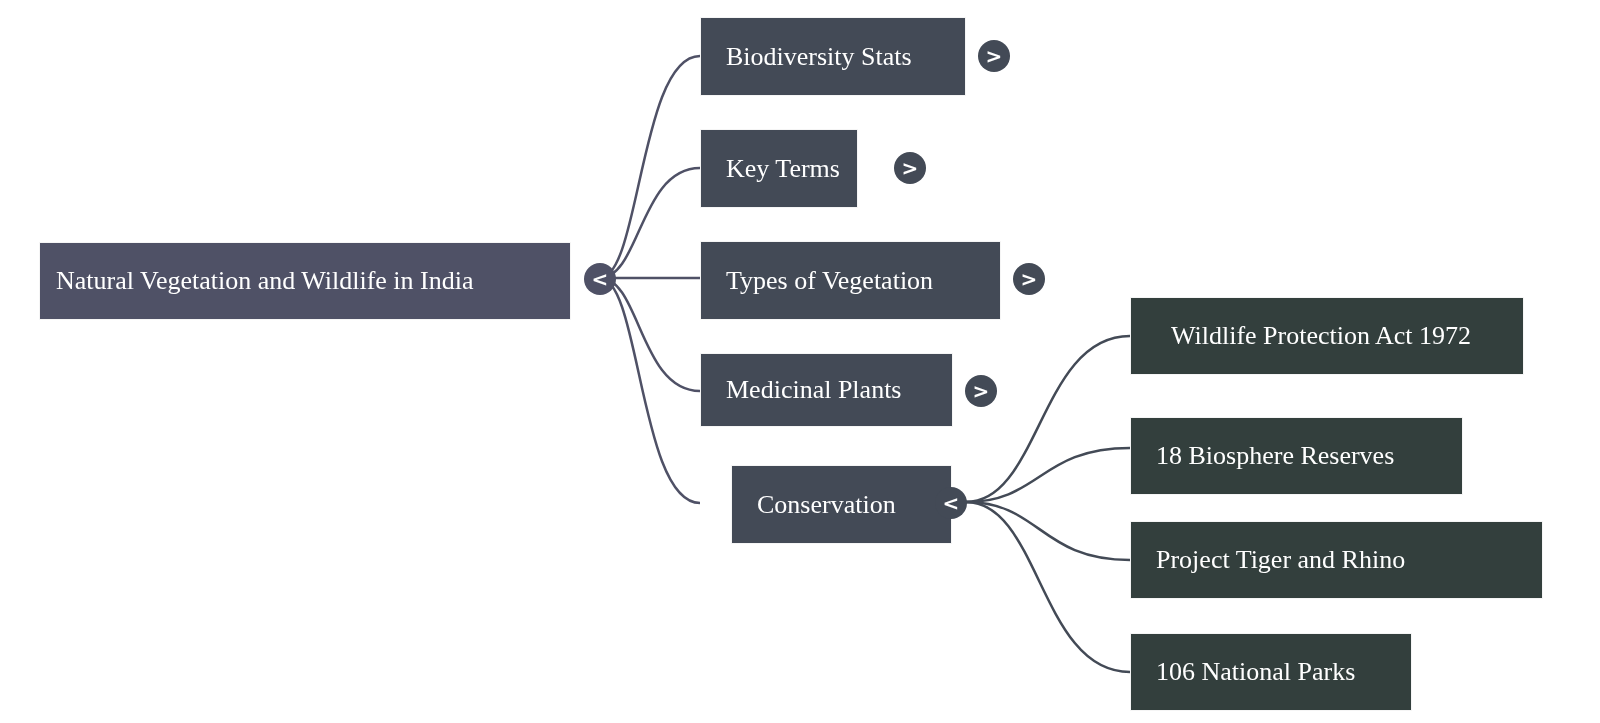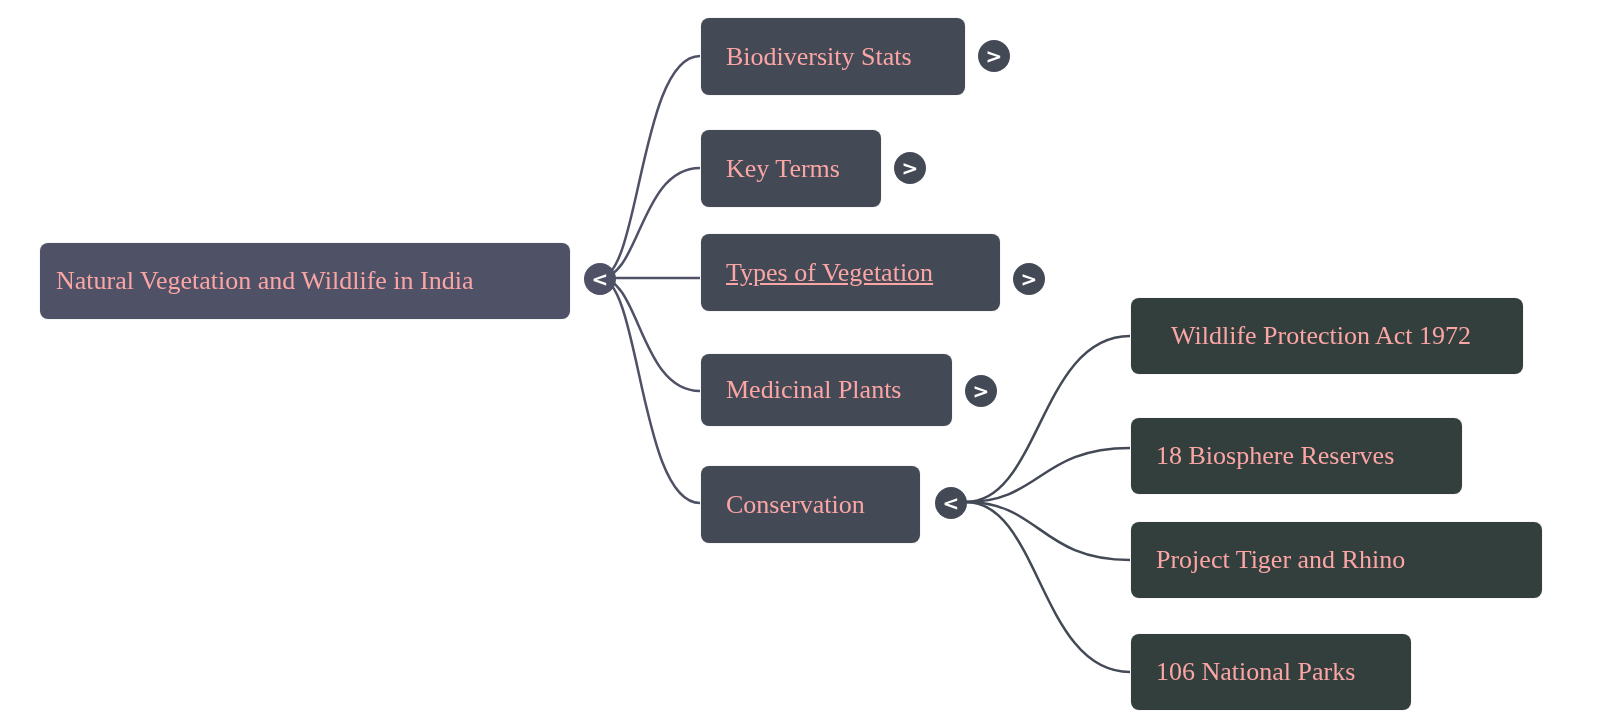--- a/index.html
+++ b/index.html
@@ -1,19 +1,19 @@
 <!DOCTYPE html>
 <html><head>
 <meta charset="utf-8">
 <style>
   html, body { margin: 0; padding: 0; background: #ffffff; }
   body { width: 1600px; height: 723px; position: relative; overflow: hidden;
          font-family: "Liberation Serif", "DejaVu Serif", serif; }
   #edges { position: absolute; left: 0; top: 0; width: 1600px; height: 723px; }
-  .node { position: absolute; box-sizing: border-box; border-radius: 8px; color: #fca5a5;
+  .node { position: absolute; box-sizing: border-box; border-radius: 0; color: #ffffff;
           font-size: 26px; display: flex; align-items: center; padding-left: 25px;
           white-space: nowrap; cursor: pointer; box-shadow: 0 0 0 1px rgba(0,0,0,0.04); }
   .root { background: #4f5166; }
   .branch { background: #434a56; }
   .leaf { background: #333f3d; }
   .toggle { position: absolute; width: 32px; height: 32px; border-radius: 50%;
             background: #434a56; color: #ffffff; font-family: "DejaVu Sans", sans-serif;
             font-size: 20px; font-weight: bold; display: flex; align-items: center;
             justify-content: center; cursor: pointer; line-height: 1; }
   .toggle.root-t { background: #4f5166; }
@@ -40,42 +40,42 @@
   <span>&lt;</span>
 </div>
 
 <div class="node branch" style="left:701px; top:18px; width:264px; height:77px;">
   <span>Biodiversity Stats</span>
 </div>
 <div class="toggle" style="left:978px; top:40px;">
   <span>&gt;</span>
 </div>
 
-<div class="node branch" style="left:701px; top:130px; width:180px; height:77px;">
+<div class="node branch" style="left:701px; top:130px; width:156px; height:77px;">
   <span>Key Terms</span>
 </div>
 <div class="toggle" style="left:894px; top:152px;">
   <span>&gt;</span>
 </div>
 
-<div class="node branch" style="left:701px; top:234px; width:299px; height:77px;text-decoration:underline;">
+<div class="node branch" style="left:701px; top:242px; width:299px; height:77px;">
   <span>Types of Vegetation</span>
 </div>
 <div class="toggle" style="left:1013px; top:263px;">
   <span>&gt;</span>
 </div>
 
 <div class="node branch" style="left:701px; top:354px; width:251px; height:72px;">
   <span>Medicinal Plants</span>
 </div>
 <div class="toggle" style="left:965px; top:375px;">
   <span>&gt;</span>
 </div>
 
-<div class="node branch" style="left:701px; top:466px; width:219px; height:77px;">
+<div class="node branch" style="left:732px; top:466px; width:219px; height:77px;">
   <span>Conservation</span>
 </div>
 <div class="toggle" style="left:935px; top:487px;">
   <span>&lt;</span>
 </div>
 
 <div class="node leaf" style="left:1131px; top:298px; width:392px; height:76px;padding-left:40px;">
   <span>Wildlife Protection Act 1972</span>
 </div>
 <div class="node leaf" style="left:1131px; top:410px; width:331px; height:76px;margin-top:8px;">

